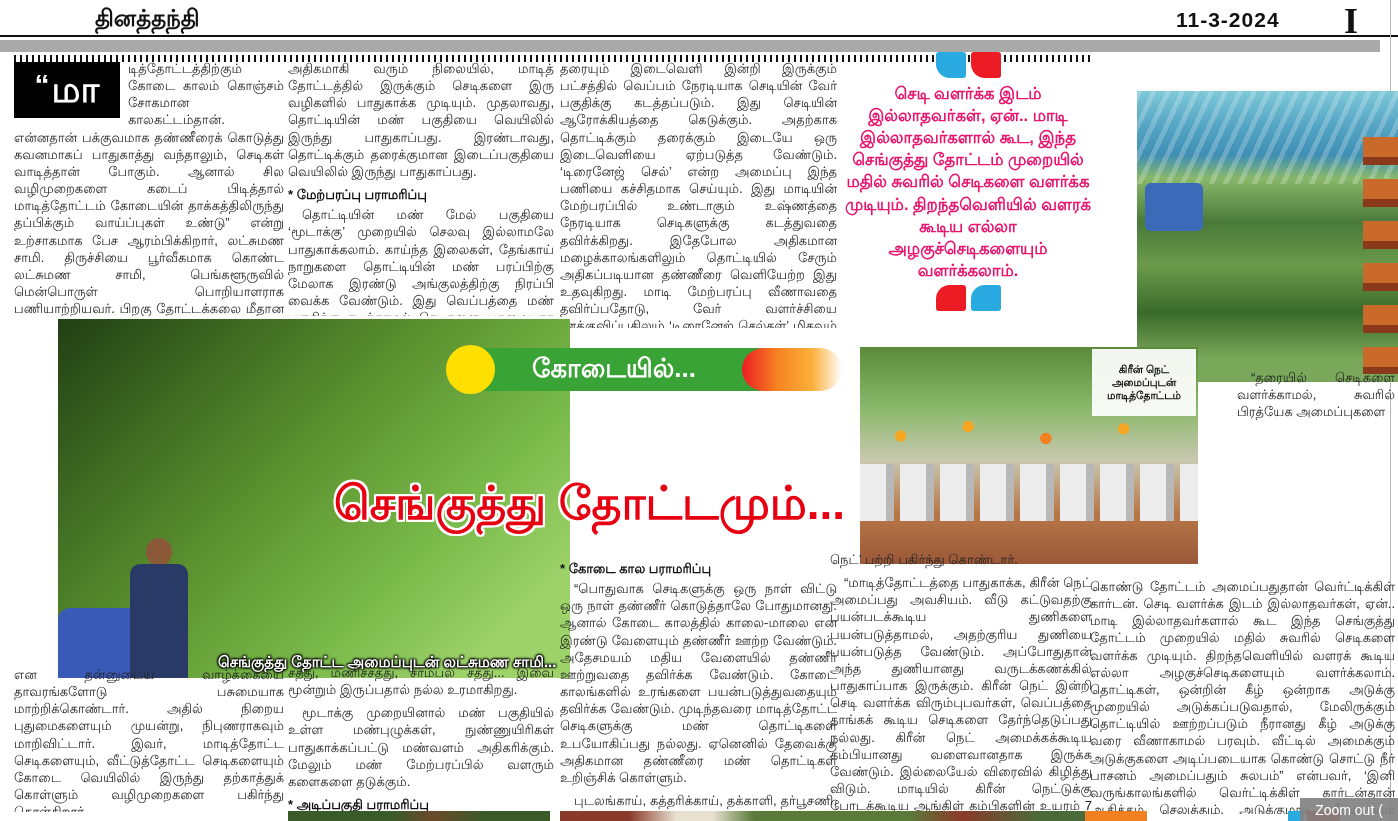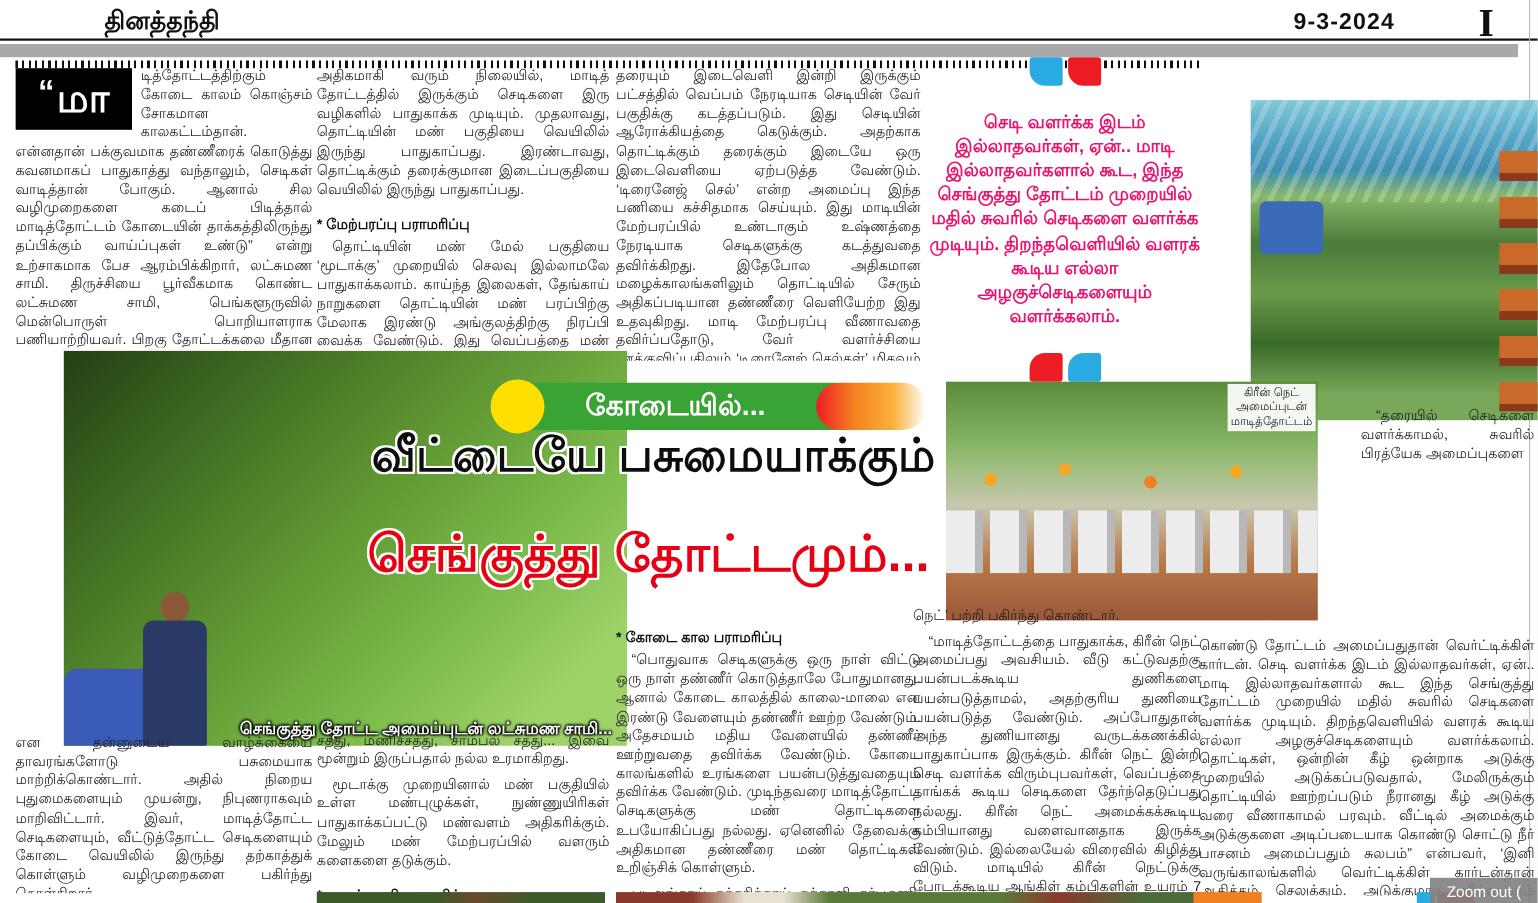--- a/index.html
+++ b/index.html
@@ -12,21 +12,21 @@
   .hrule{position:absolute;left:0;top:35px;width:1398px;height:2px;background:#111;}
   .grayband{position:absolute;left:0;top:40px;width:1380px;height:12px;background:#a9a9a9;}
   .edge-line{position:absolute;left:1390px;top:0;width:1px;height:821px;background:#bbb;}
   
   .tickrule{position:absolute;left:14px;top:55px;width:1078px;height:7px;
             background:repeating-linear-gradient(90deg,#111 0 2px,transparent 2px 6px);}
   
   .col{position:absolute;overflow:hidden;font-size:13px;line-height:1.32;text-align:justify;color:#222;}
   .col p{margin:0 0 6px 0;}
   .col p.ind{text-indent:14px;}
-  .subhead{font-weight:bold;margin:15px 0 3px 0;color:#111;}
+  .subhead{font-weight:bold;margin:4px 0 3px 0;color:#111;}
   .c1t{left:14px;top:60px;width:270px;height:256px;}
   .c2t{left:288px;top:60px;width:266px;height:256px;}
   .c3t{left:560px;top:60px;width:277px;height:268px;}
   .c1b{left:14px;top:666px;width:270px;height:146px;}
   .c2b{left:288px;top:664px;width:266px;height:150px;}
   .c3b{left:560px;top:556px;width:277px;height:256px;}
   .c4b{left:830px;top:551px;width:262px;height:262px;}
   .c5r{left:1237px;top:369px;width:158px;height:208px;}
   .c6w{left:1090px;top:578px;width:305px;height:236px;}
   
@@ -35,21 +35,21 @@
   .dropbox .dq{font-size:30px;font-weight:bold;line-height:1;margin-top:-10px;}
   .dropbox .dl{font-size:36px;font-weight:bold;line-height:1;}
   
   .pullquote{position:absolute;left:842px;top:52px;width:252px;height:264px;text-align:center;}
   .qicons{display:flex;justify-content:center;gap:5px;}
   .qic{width:30px;height:26px;}
   .qic.blue{background:#29abe2;}
   .qic.red{background:#ed1c24;}
   .qic.open{border-radius:3px 3px 3px 14px;}
   .qic.close{border-radius:14px 3px 3px 3px;}
-  .pqtext{margin:22px 0;font-size:16.5px;font-weight:bold;color:#e8146e;line-height:1.34;}
+  .pqtext{margin:4px 0;font-size:16.5px;font-weight:bold;color:#e8146e;line-height:1.34;}
   
   .photo{position:absolute;overflow:hidden;}
   .ph-right{left:1097px;top:75px;width:274px;height:291px;
      background:linear-gradient(180deg,#7ec8d8 0%,#54a4c4 12%,#3f8fb5 22%,#88b86a 30%,#4a7a3a 45%,#6a9a4a 60%,#3a6a2a 76%,#7aa85a 92%);}
   .ph-right .net{position:absolute;left:0;top:0;width:100%;height:32%;
      background:repeating-linear-gradient(115deg,rgba(255,255,255,.22) 0 5px,transparent 5px 13px);}
   .ph-right .tank{position:absolute;left:8px;top:92px;width:58px;height:48px;background:#3a6ab8;border-radius:6px;}
   .ph-right .pots{position:absolute;right:4px;top:46px;bottom:8px;width:44px;
      background:repeating-linear-gradient(180deg,#c96a2a 0 20px,#8a3a1a 20px 28px,rgba(0,0,0,0) 28px 42px);}
   .ph-mid{left:820px;top:331px;width:338px;height:217px;
@@ -61,21 +61,21 @@
                 radial-gradient(circle 6px at 55% 55%,#f08020 90%,transparent),radial-gradient(circle 6px at 78% 35%,#f5a623 90%,transparent);}
   .ph-left{left:18px;top:303px;width:512px;height:359px;
      background:linear-gradient(135deg,#223f14 0%,#3e6a22 22%,#5d9430 45%,#79b94a 68%,#9ed36a 88%);}
   .ph-left .tarp{position:absolute;left:0;bottom:0;width:130px;height:70px;background:#3a5ab8;border-radius:12px 12px 0 0;}
   .man{position:absolute;left:58px;bottom:0;width:86px;height:140px;}
   .man .head{position:absolute;left:30px;top:0;width:26px;height:28px;background:#8a5a38;border-radius:50%;}
   .man .body{position:absolute;left:14px;top:26px;width:58px;height:114px;background:#2a3a66;border-radius:10px 10px 2px 2px;}
   .cap-left{position:absolute;left:160px;bottom:5px;font-size:15px;font-weight:bold;color:#fff;
             text-shadow:1px 1px 2px #000,-1px -1px 2px #000,1px -1px 2px #000,-1px 1px 2px #000;}
   .cap-mid{position:absolute;right:2px;top:2px;width:76px;background:rgba(255,255,255,.92);
-           font-size:10.5px;font-weight:normal;color:#111;text-align:center;line-height:1.25;padding:2px;}
+           font-size:10.5px;font-weight:bold;color:#111;text-align:center;line-height:1.25;padding:14px;}
   
   .banner{position:absolute;left:446px;top:348px;width:372px;height:43px;z-index:5;}
   .banner .bar{position:absolute;left:18px;top:0;width:300px;height:43px;background:#3aa335;border-radius:22px 4px 4px 22px;}
   .banner .ycircle{position:absolute;left:0;top:-3px;width:49px;height:49px;background:#ffdf00;border-radius:50%;}
   .banner .ocap{position:absolute;left:296px;top:0;width:100px;height:43px;border-radius:22px;
                 background:linear-gradient(90deg,#ed1c24 0%,#f58220 35%,#fbb03b 70%,rgba(255,255,255,0) 100%);}
   .banner .ktext{position:absolute;left:40px;top:5px;width:256px;text-align:center;font-size:26px;font-weight:bold;color:#fff;}
   
   .hl{position:absolute;font-weight:bold;white-space:nowrap;z-index:6;
       text-shadow:-2px -2px 0 #fff,2px -2px 0 #fff,-2px 2px 0 #fff,2px 2px 0 #fff,0 -2px 0 #fff,0 2px 0 #fff,-2px 0 0 #fff,2px 0 0 #fff;}
@@ -93,21 +93,21 @@
   .zoombtn{position:absolute;left:1300px;top:798px;width:98px;height:23px;background:rgba(130,130,130,.92);
            color:#fff;font-size:14px;display:flex;align-items:center;justify-content:center;border:0;
            font-family:"Liberation Sans",sans-serif;white-space:nowrap;overflow:hidden;text-align:right;}
 </style>
 </head>
 <body>
 
 <div id="page">
 
   <div class="masthead">தினத்தந்தி</div>
-  <div class="pagedate">9-3-2024</div>
+  <div class="pagedate">11-3-2024</div>
   <div class="edmark">I</div>
   <div class="hrule"></div>
   <div class="grayband"></div>
   <div class="edge-line"></div>
   <div class="tickrule"></div>
 
   <section class="col c1t">
     <div class="dropbox">
       <span class="dq">“</span>
       <span class="dl">மா</span>
@@ -158,21 +158,20 @@
     <figcaption class="cap-left">செங்குத்து தோட்ட அமைப்புடன் லட்சுமண சாமி...</figcaption>
   </figure>
 
   <div class="banner">
     <div class="bar"></div>
     <div class="ocap"></div>
     <div class="ycircle"></div>
     <div class="ktext">கோடையில்...</div>
   </div>
 
-  <div class="hl hl1">வீட்டையே பசுமையாக்கும்</div>
   <div class="hl hl3">செங்குத்து தோட்டமும்...</div>
 
   <section class="col c1b">
     <p>என தன்னுடைய வாழ்க்கையை தாவரங்களோடு பசுமையாக மாற்றிக்கொண்டார். அதில் நிறைய புதுமைகளையும் முயன்று, நிபுணராகவும் மாறிவிட்டார். இவர், மாடித்தோட்ட செடிகளையும், வீட்டுத்தோட்ட செடிகளையும் கோடை வெயிலில் இருந்து தற்காத்துக் கொள்ளும் வழிமுறைகளை பகிர்ந்து கொள்கிறார்.</p>
 
   </section>
 
   <section class="col c2b">
     <p>சத்து, மணிச்சத்து, சாம்பல் சத்து... இவை மூன்றும் இருப்பதால் நல்ல உரமாகிறது.</p>
     <p class="ind">மூடாக்கு முறையினால் மண் பகுதியில் உள்ள மண்புழுக்கள், நுண்ணுயிரிகள் பாதுகாக்கப்பட்டு மண்வளம் அதிகரிக்கும். மேலும் மண் மேற்பரப்பில் வளரும் களைகளை தடுக்கும்.</p>

